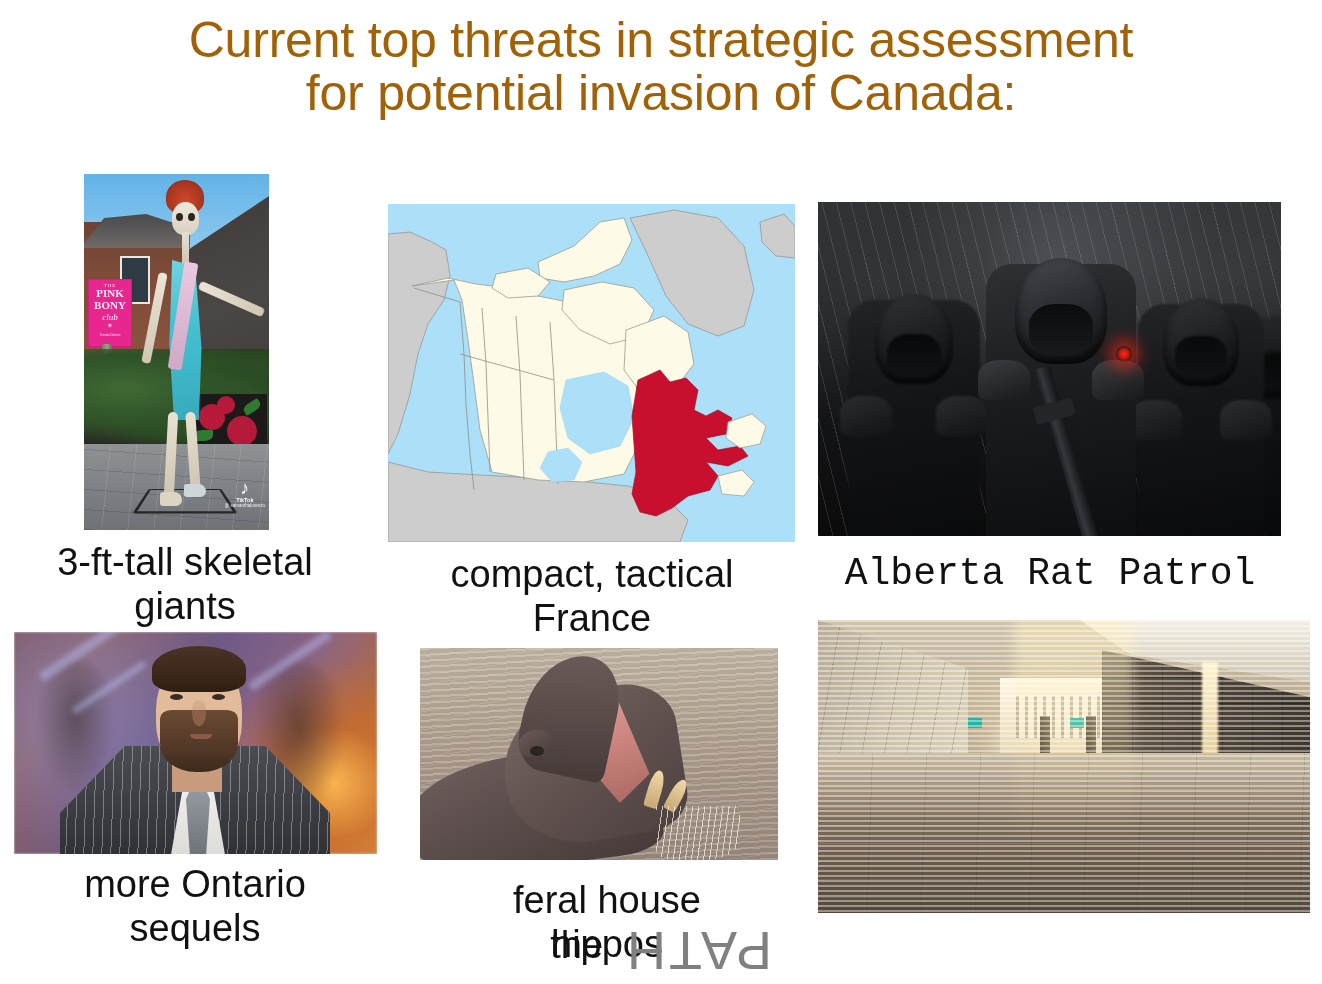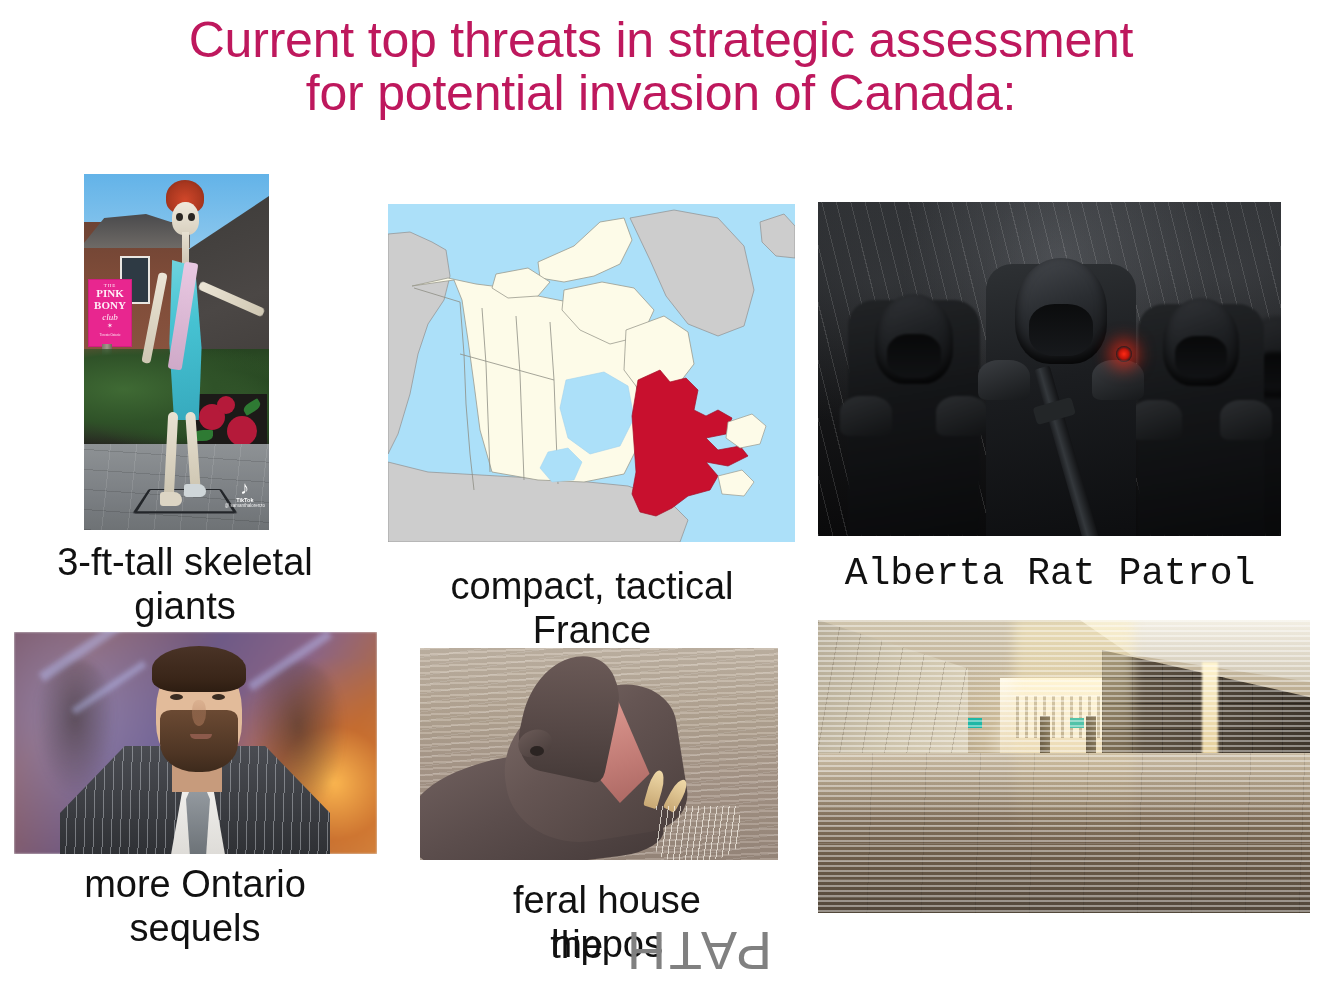--- a/index.html
+++ b/index.html
@@ -17,21 +17,21 @@
     position: relative;
   }
 
   
   .title-block {
     position: absolute;
     left: 0; top: 14px;
     width: 1322px;
     text-align: center;
     line-height: 1.05;
-    color: #be185d;
+    color: #a16207;
     font-family: "Liberation Sans", sans-serif;
     font-size: 50px;
     font-weight: 400;
     letter-spacing: -0.2px;
   }
   .title-line { display: block; white-space: pre; }
 
   
   .caption {
     position: absolute;
@@ -607,21 +607,21 @@
 
     <path fill="#c8102e" stroke="#a60d26" stroke-width="0.7" d="M250,176 L272,166 L282,178 L298,174 L310,186 L306,206 L318,212 L330,206 L344,214
          L338,230 L318,234 L330,246 L352,242 L360,252 L340,262 L318,258 L330,272 L322,286
          L300,292 L284,304 L268,312 L252,308 L244,290 L248,268 L246,240 L244,212 Z"></path>
     <path fill="#fdfbe8" stroke="#9a9a8e" stroke-width="0.7" d="M340,218 L364,210 L378,222 L372,240 L352,244 L338,234 Z"></path>
     <path fill="#fdfbe8" stroke="#9a9a8e" stroke-width="0.7" d="M330,272 L354,266 L366,278 L356,292 L334,290 Z"></path>
     <path fill="#ace0f9" stroke="#9fd2ef" stroke-width="0.5" d="M160,248 L180,244 L194,258 L186,276 L164,278 L152,264 Z"></path>
   </svg>
 </div>
 
-<div class="caption" id="caption-map" style="left:388px; top:552px; width:408px;margin-top:12px;">compact, tactical
+<div class="caption" id="caption-map" style="left:388px; top:552px; width:408px;">compact, tactical
 France</div>
 
 <div class="photo" id="photo-soldiers">
   <div class="sol-bg"></div>
   <div class="sol sol-r2">
     <div class="helm">
         <div class="visor"></div>
       </div>
   </div>
   <div class="sol sol-l">

